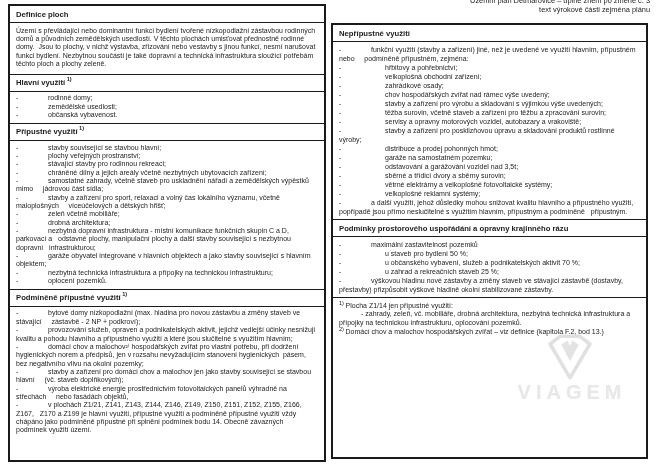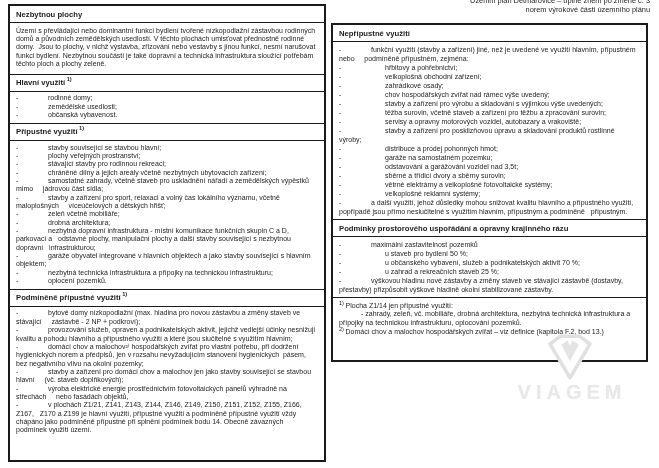--- a/index.html
+++ b/index.html
@@ -9,21 +9,21 @@
     -webkit-font-smoothing:antialiased;
   }
   .page-header{
     position:absolute;top:-4px;right:9px;text-align:right;
     font-size:7.4px;line-height:9.4px;color:#222;white-space:nowrap;
   }
   .box{
     position:absolute;background:#fff;border:2px solid #1a1a1a;box-sizing:border-box;overflow:hidden;
   }
   #left-box{left:8px;top:4px;width:318px;height:458px;font-size:7px;line-height:8.35px;}
-  #right-box{left:331px;top:23px;width:317px;height:339px;font-size:7px;line-height:9px;}
+  #right-box{left:331px;top:23px;width:317px;height:436px;font-size:7px;line-height:9px;}
   .sec-head{
     font-weight:bold;font-size:7.7px;line-height:9.6px;
     padding:3.5px 5px 3px 6px;
     border-top:1px solid #1a1a1a;border-bottom:1px solid #1a1a1a;
   }
   .sec-head.first{border-top:none;}
   .sec-body{padding:2.5px 3px 3.5px 0;}
   .para{padding:1px 5px 2px 6px;white-space:pre-wrap;}
   .li{position:relative;padding:0 4px 0 6px;text-indent:32px;white-space:pre-wrap;}
   .li::before{content:"-";position:absolute;left:6px;top:0;text-indent:0;}
@@ -37,25 +37,25 @@
   .wm-label{
     font-size:20px;font-weight:bold;letter-spacing:5px;color:#e8e8e8;
     margin-top:1px;padding-left:4px;text-shadow:0 0 1px #f2f2f2;
   }
 </style>
 </head>
 <body>
 
 <div class="page-header">
   <div>Územní plán Dětmarovice – úplné znění po změně č. 3</div>
-  <div>norem výrokové části územního plánu</div>
+  <div>text výrokové části zejména plánu</div>
 </div>
 
 <div id="left-box" class="box">
-    <div class="sec-head first">Nezbytnou plochy</div>
+    <div class="sec-head first">Definice ploch</div>
     <div class="sec-body">
       <div class="para">Území s převládající nebo dominantní funkcí bydlení tvořené nízkopodlažní zástavbou rodinných domů a původních zemědělských usedlostí. V těchto plochách umisťovat přednostně rodinné domy.  Jsou to plochy, v nichž výstavba, zřizování nebo vestavby s jinou funkcí, nesmí narušovat funkci bydlení. Nezbytnou součástí je také dopravní a technická infrastruktura sloužící potřebám těchto ploch a plochy zeleně.</div>
     </div>
     <div class="sec-head">Hlavní využití<sup> 1)</sup></div>
     <div class="sec-body">
       <div class="li">rodinné domy;</div>
       <div class="li">zemědělské usedlosti;</div>
       <div class="li">občanská vybavenost.</div>
     </div>
     <div class="sec-head">Přípustné využití<sup> 1)</sup></div>

